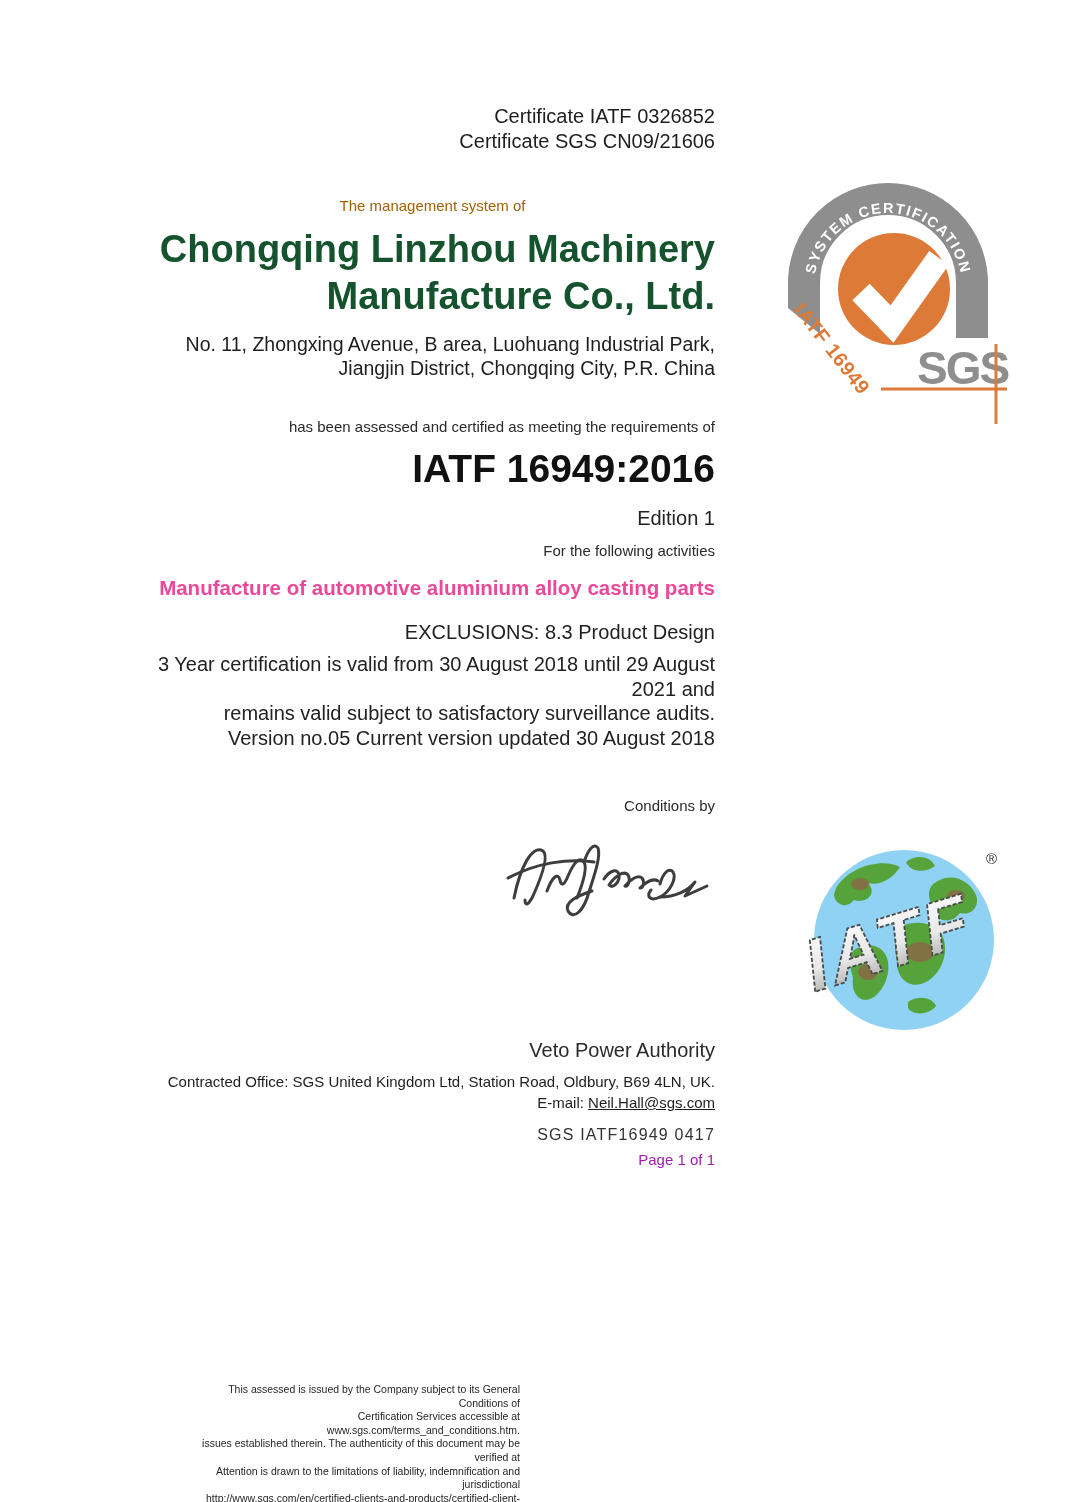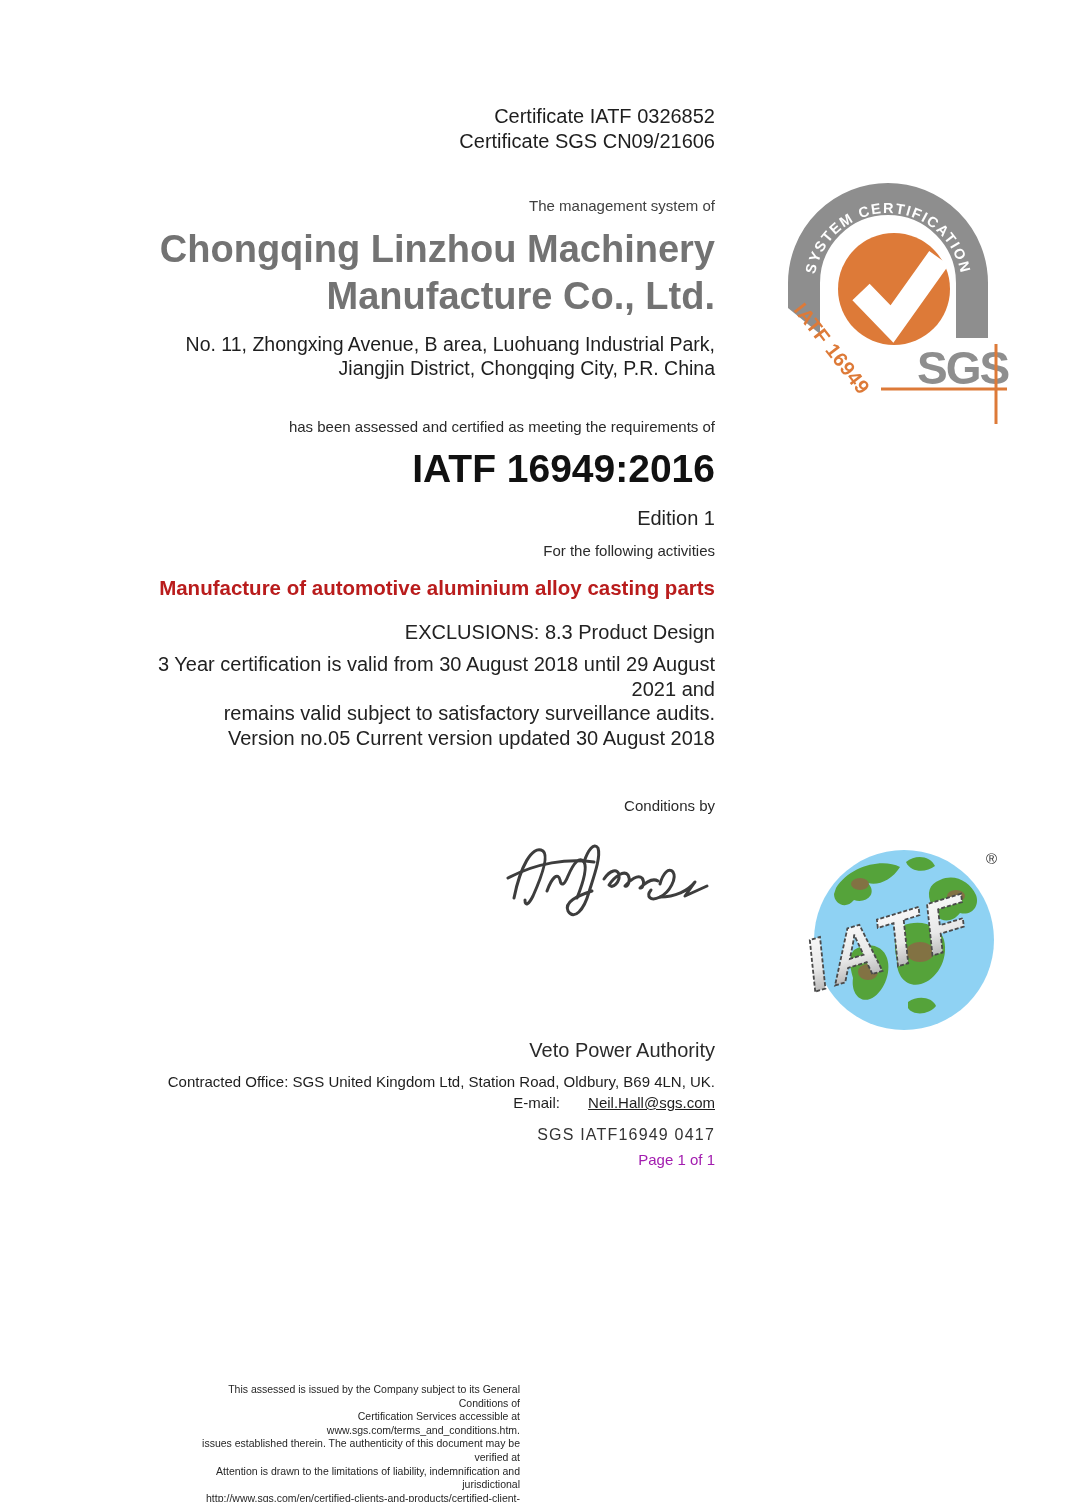--- a/index.html
+++ b/index.html
@@ -3,34 +3,34 @@
 <meta charset="utf-8">
 <style>
   html,body{margin:0;padding:0;}
   body{
     width:1074px;height:1502px;background:#ffffff;position:relative;
     font-family:"Liberation Sans", sans-serif;color:#222;overflow:hidden;
   }
   .abs{position:absolute;}
   .col{left:150px;width:565px;text-align:right;}
   .cert-lines{top:104px;font-size:20px;line-height:25px;color:#1e1e1e;}
-  .mgmt{top:197px;font-size:15px;color:#404040;}
-  .company{top:226px;font-size:38px;font-weight:bold;line-height:47px;color:#737373;}
+  .mgmt{top:197px;font-size:15px;color:#a16207;text-align:center;}
+  .company{top:226px;font-size:38px;font-weight:bold;line-height:47px;color:#14532d;}
   .address{top:332px;font-size:19.5px;line-height:24px;color:#1e1e1e;}
   .assessed{top:418px;font-size:15px;color:#2a2a2a;}
   .standard{top:447px;font-size:39px;font-weight:bold;color:#111;}
   .edition{top:507px;font-size:20px;}
   .act-label{top:542px;font-size:15px;color:#2a2a2a;}
-  .activities{top:576px;font-size:20.5px;font-weight:bold;color:#b91c1c;}
+  .activities{top:576px;font-size:20.5px;font-weight:bold;color:#ec4899;}
   .exclusions{top:621px;font-size:20px;}
   .validity{top:652px;font-size:20px;line-height:24.5px;}
   .authorised{top:797px;font-size:15px;color:#2a2a2a;}
   .veto{top:1039px;font-size:20px;color:#2a2a2a;}
   .contracted{top:1071px;font-size:15px;line-height:21px;color:#1e1e1e;}
-  .contracted a{color:#1e1e1e;margin-left:24px;}
+  .contracted a{color:#1e1e1e;}
   .doccode{top:1126px;font-size:16px;letter-spacing:1.2px;color:#333;}
   .pagelabel{top:1151px;font-size:15px;color:#a21caf;}
   .fineprint{left:176px;top:1383px;width:344px;text-align:right;
     font-size:10.5px;line-height:13.6px;color:#262626;}
   .sig{left:500px;top:812px;width:235px;height:118px;}
   .sgs-logo{left:783px;top:176px;width:268px;height:252px;}
   .iatf-logo{left:808px;top:840px;width:202px;height:200px;}
 </style>
 </head>
 <body>

